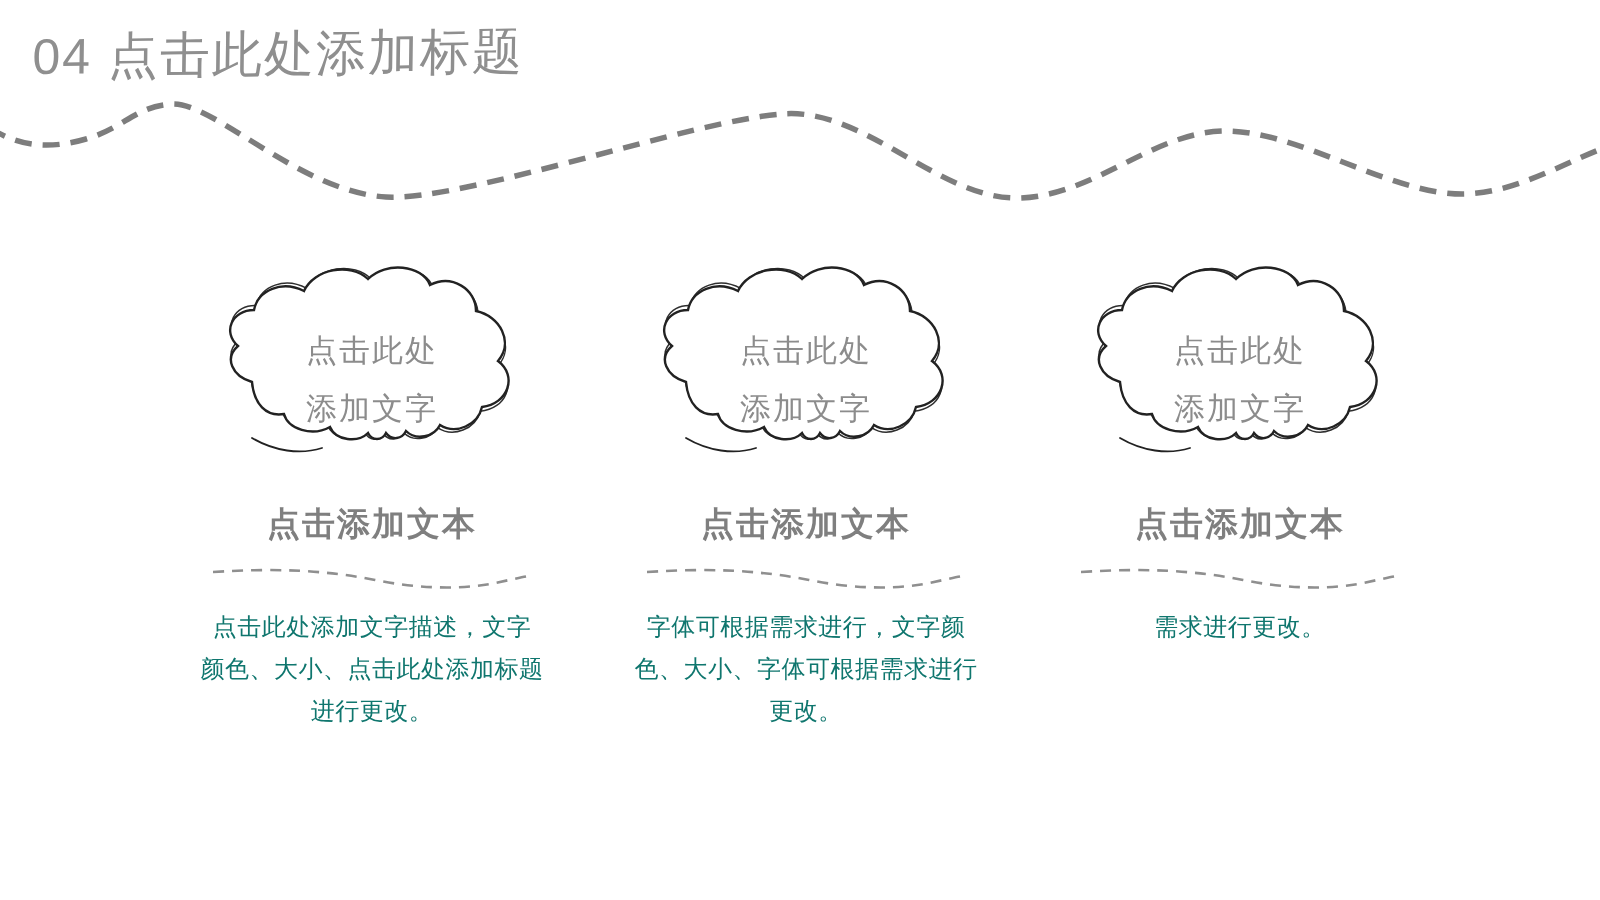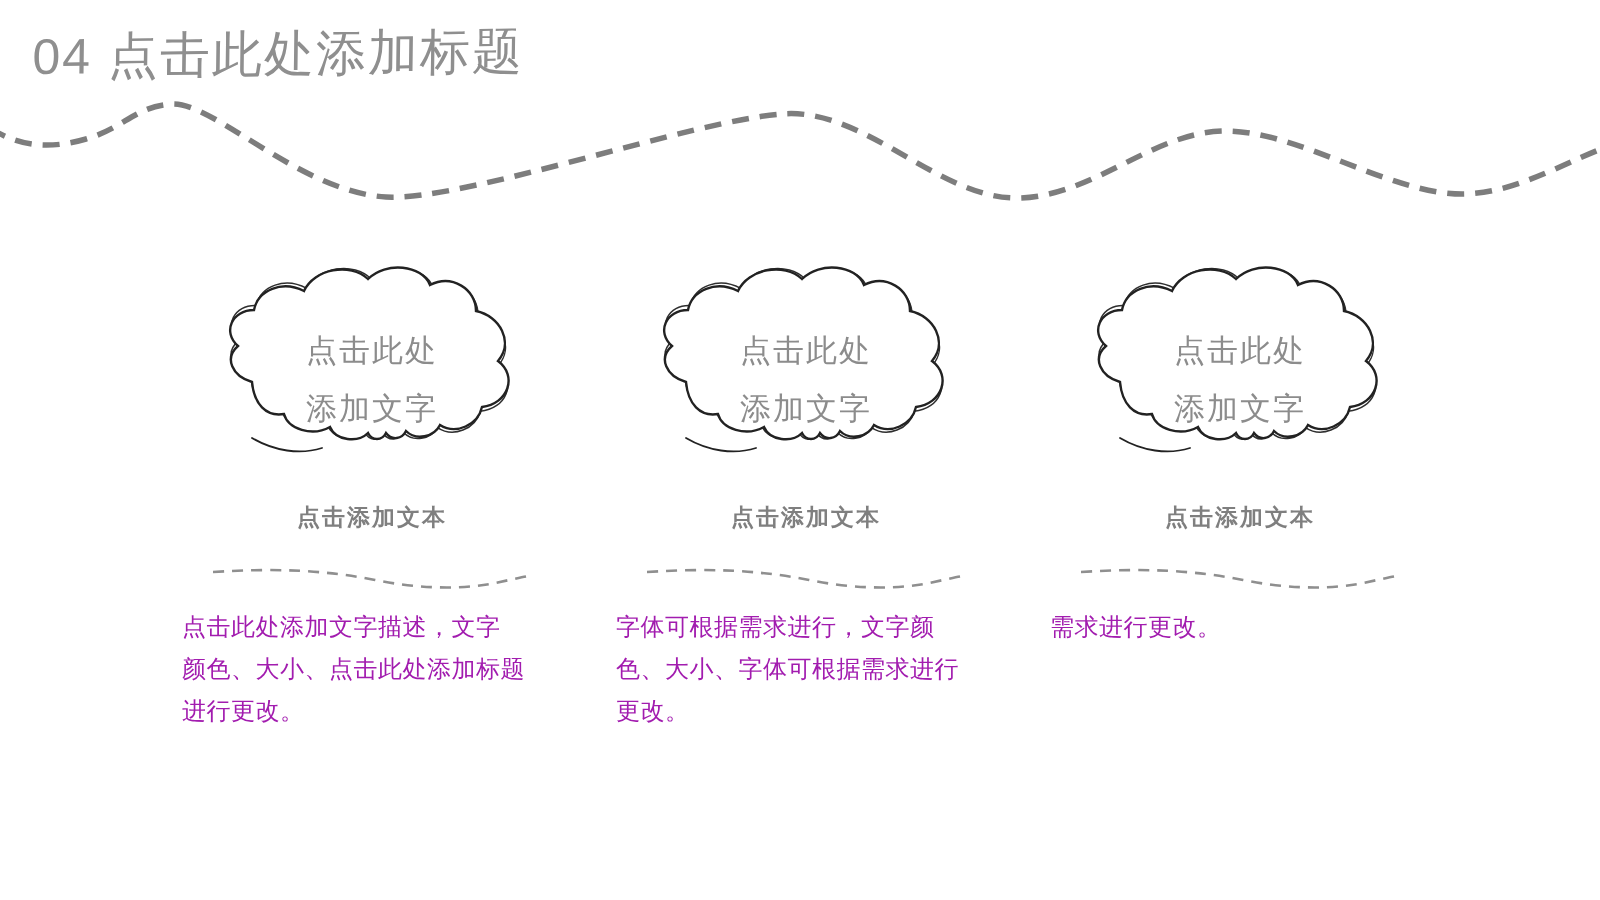--- a/index.html
+++ b/index.html
@@ -57,21 +57,21 @@
     letter-spacing:2px;
     text-align:center;
   }
   .cloud-line1 { position:absolute; top:66px; width:100%; }
   .cloud-line2 { position:absolute; top:124px; width:100%; }
 
   
   .col-heading {
     position:absolute; top:238px; width:100%;
     text-align:center;
-    font-size:23px;
+    font-size:33px;
     font-weight:bold;
     color:#7f7f7f;
     letter-spacing:2px;
     white-space:nowrap;
   }
 
   
   .divider {
     position:absolute; top:298px; left:50%;
     transform:translateX(-50%);
@@ -80,23 +80,23 @@
   .divider path {
     fill:none;
     stroke:#8f8f8f;
     stroke-width:2.6;
     stroke-dasharray:11 8;
   }
 
   
   .body-text {
     position:absolute; top:342px; width:100%;
-    text-align:left;
+    text-align:center;
     font-size:24px;
-    color:#a21caf;
+    color:#0f766e;
     line-height:42px;
     letter-spacing:0.5px;
   }
   .body-line { white-space:nowrap; }
 
   
   .watermark {
     position:absolute; left:10px; top:858px;
     font-family:"DejaVu Sans Mono","Liberation Mono",monospace;
     font-weight:bold;

